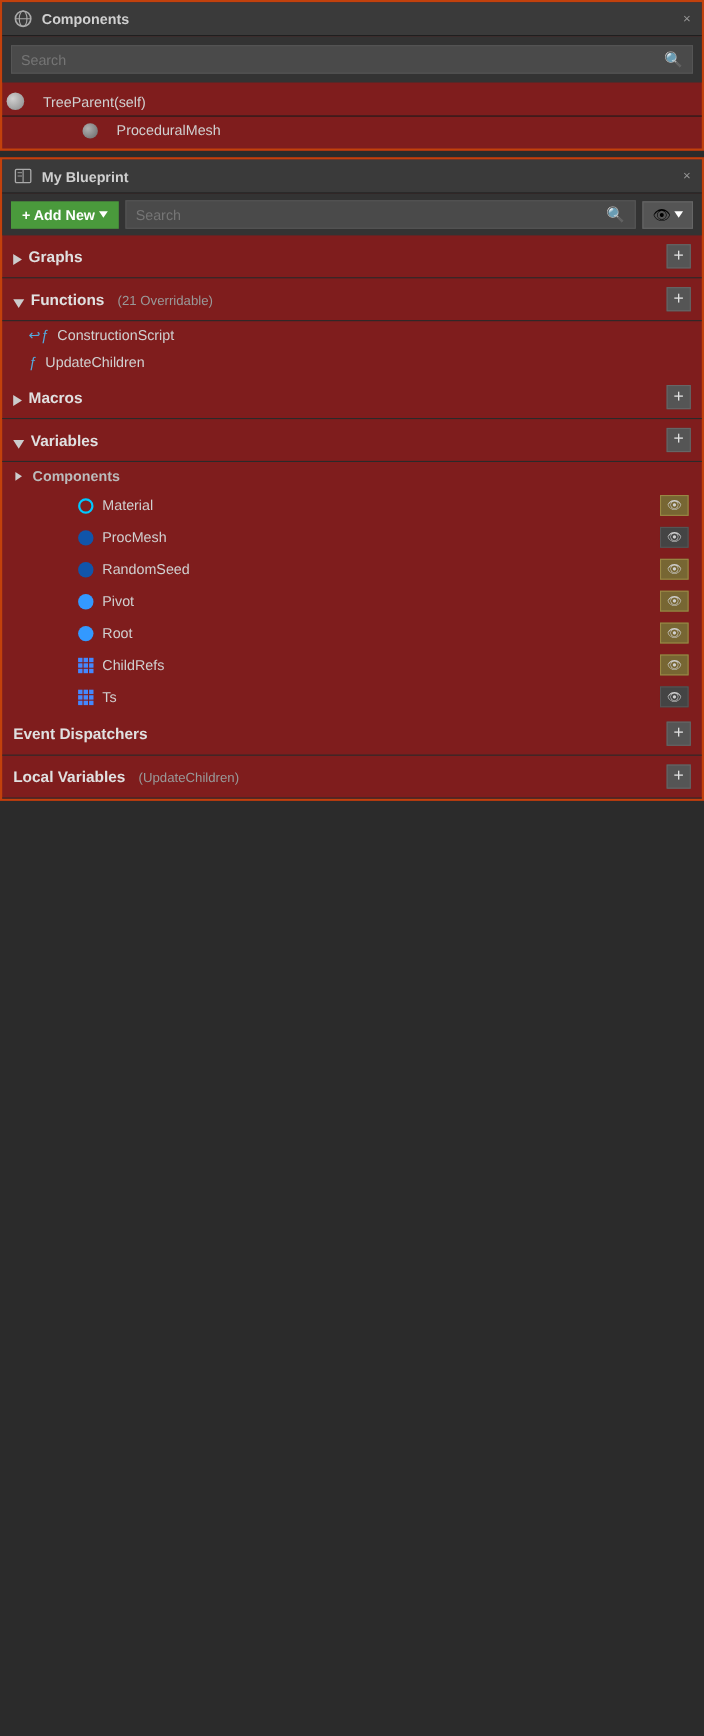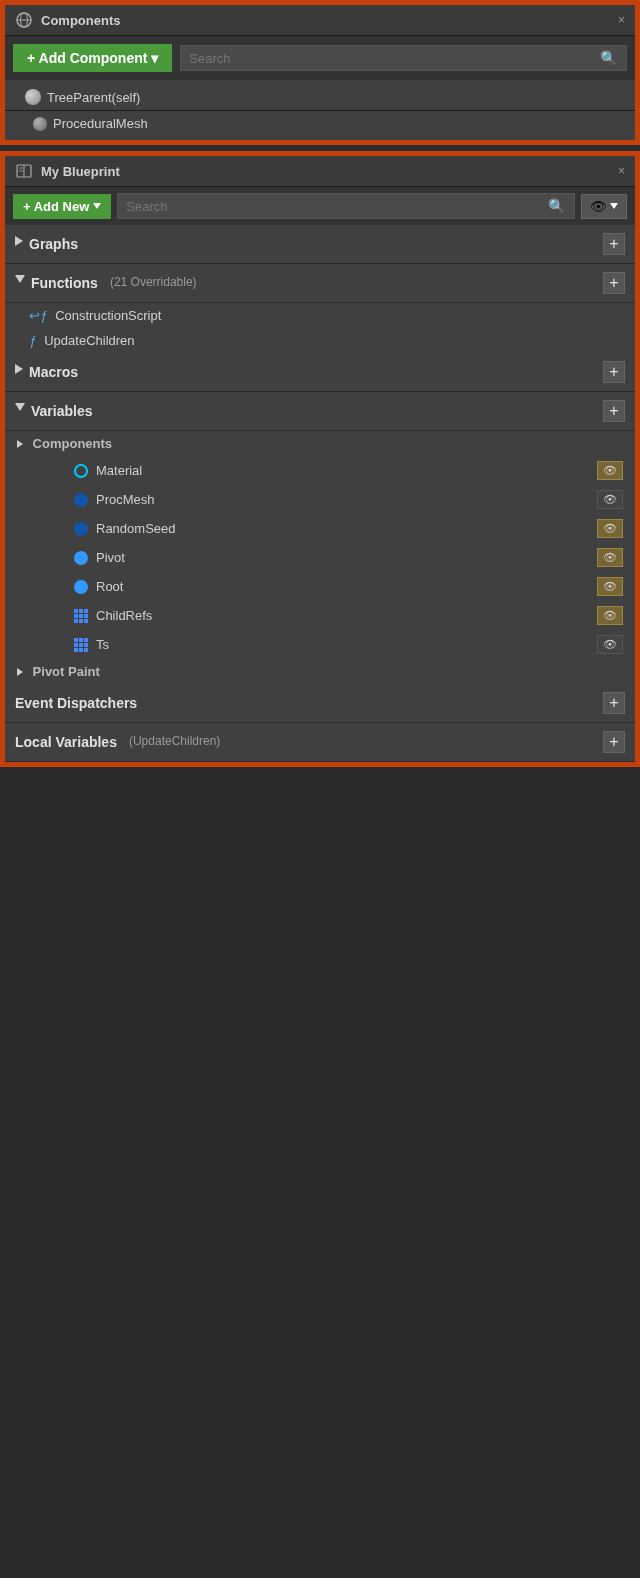--- a/index.html
+++ b/index.html
@@ -7,22 +7,22 @@
       width: 640px;
       min-height: 1578px;
       background: #2b2b2b;
       font-family: 'Segoe UI', Arial, sans-serif;
       font-size: 14px;
       color: #e0e0e0;
     }
 
     
     .panel {
-      background: #404040;
-      border: 5px solid #c2410c;
+      background: #7f1d1d;
+      border: 2px solid #c2410c;
       margin-bottom: 6px;
     }
 
     .panel-header {
       background: #3a3a3a;
       padding: 6px 10px;
       display: flex;
       align-items: center;
       justify-content: space-between;
       border-bottom: 1px solid #1a1a1a;
@@ -94,28 +94,28 @@
     }
 
     
     .tree-content {
       padding: 6px 0;
     }
 
     .tree-item {
       display: flex;
       align-items: center;
-      padding: 3px 20px;
-      gap: 6px;
+      padding: 3px 4px;
+      gap: 17px;
       color: #d0d0d0;
       font-size: 13px;
       cursor: default;
     }
 
-    .tree-item.indent1 { padding-left: 28px; }
+    .tree-item.indent1 { padding-left: 28px; margin-left: 45px; }
 
     .sphere-icon {
       width: 16px;
       height: 16px;
       border-radius: 50%;
       background: radial-gradient(circle at 35% 35%, #d0d0d0, #888);
       display: inline-block;
       flex-shrink: 0;
     }
 
@@ -210,21 +210,21 @@
       display: flex;
       align-items: center;
       justify-content: space-between;
       padding: 8px 10px;
       cursor: pointer;
       border-bottom: 1px solid #2a2a2a;
     }
 
     .section-left {
       display: flex;
-      align-items: flex-start;
+      align-items: flex-end;
       gap: 6px;
     }
 
     .section-label {
       font-weight: bold;
       color: #e0e0e0;
       font-size: 14px;
     }
 
     .section-sublabel {
@@ -350,21 +350,20 @@
         <circle cx="9" cy="9" r="7" fill="none" stroke="#aaa" stroke-width="1.5"></circle>
         <ellipse cx="9" cy="9" rx="3.5" ry="7" fill="none" stroke="#aaa" stroke-width="1"></ellipse>
         <line x1="2" y1="9" x2="16" y2="9" stroke="#aaa" stroke-width="1"></line>
       </svg>
       <span>Components</span>
     </div>
     <button class="close-btn">×</button>
   </div>
 
   <div class="toolbar-row">
-    <button class="add-component-btn">+ Add Component ▾</button>
     <div class="search-box">
       <input type="text" placeholder="Search" style="">
       <span class="search-icon-char">🔍</span>
     </div>
   </div>
 
   <div class="tree-content">
 
     <div class="tree-item">
       <span class="sphere-icon"></span>
@@ -515,24 +514,20 @@
         <span class="var-grid-cell"></span>
         <span class="var-grid-cell"></span>
       <span class="var-grid-cell"></span>
         <span class="var-grid-cell"></span>
         <span class="var-grid-cell"></span>
     </span>
     <span>Ts</span>
     <span class="eye-badge gray-bg">👁</span>
   </div>
 
-  <div class="var-group-label">
-    <span class="triangle-right" style="display:inline-block; width:0; height:0; border-top:4px solid transparent; border-bottom:4px solid transparent; border-left:6px solid #ccc; margin-right:6px;"></span>
-    Pivot Paint
-  </div>
 
   <div class="section-row">
     <div class="section-left">
       <span class="section-label">Event Dispatchers</span>
     </div>
     <button class="plus-btn">+</button>
   </div>
 
   <div class="section-row">
     <div class="section-left">

